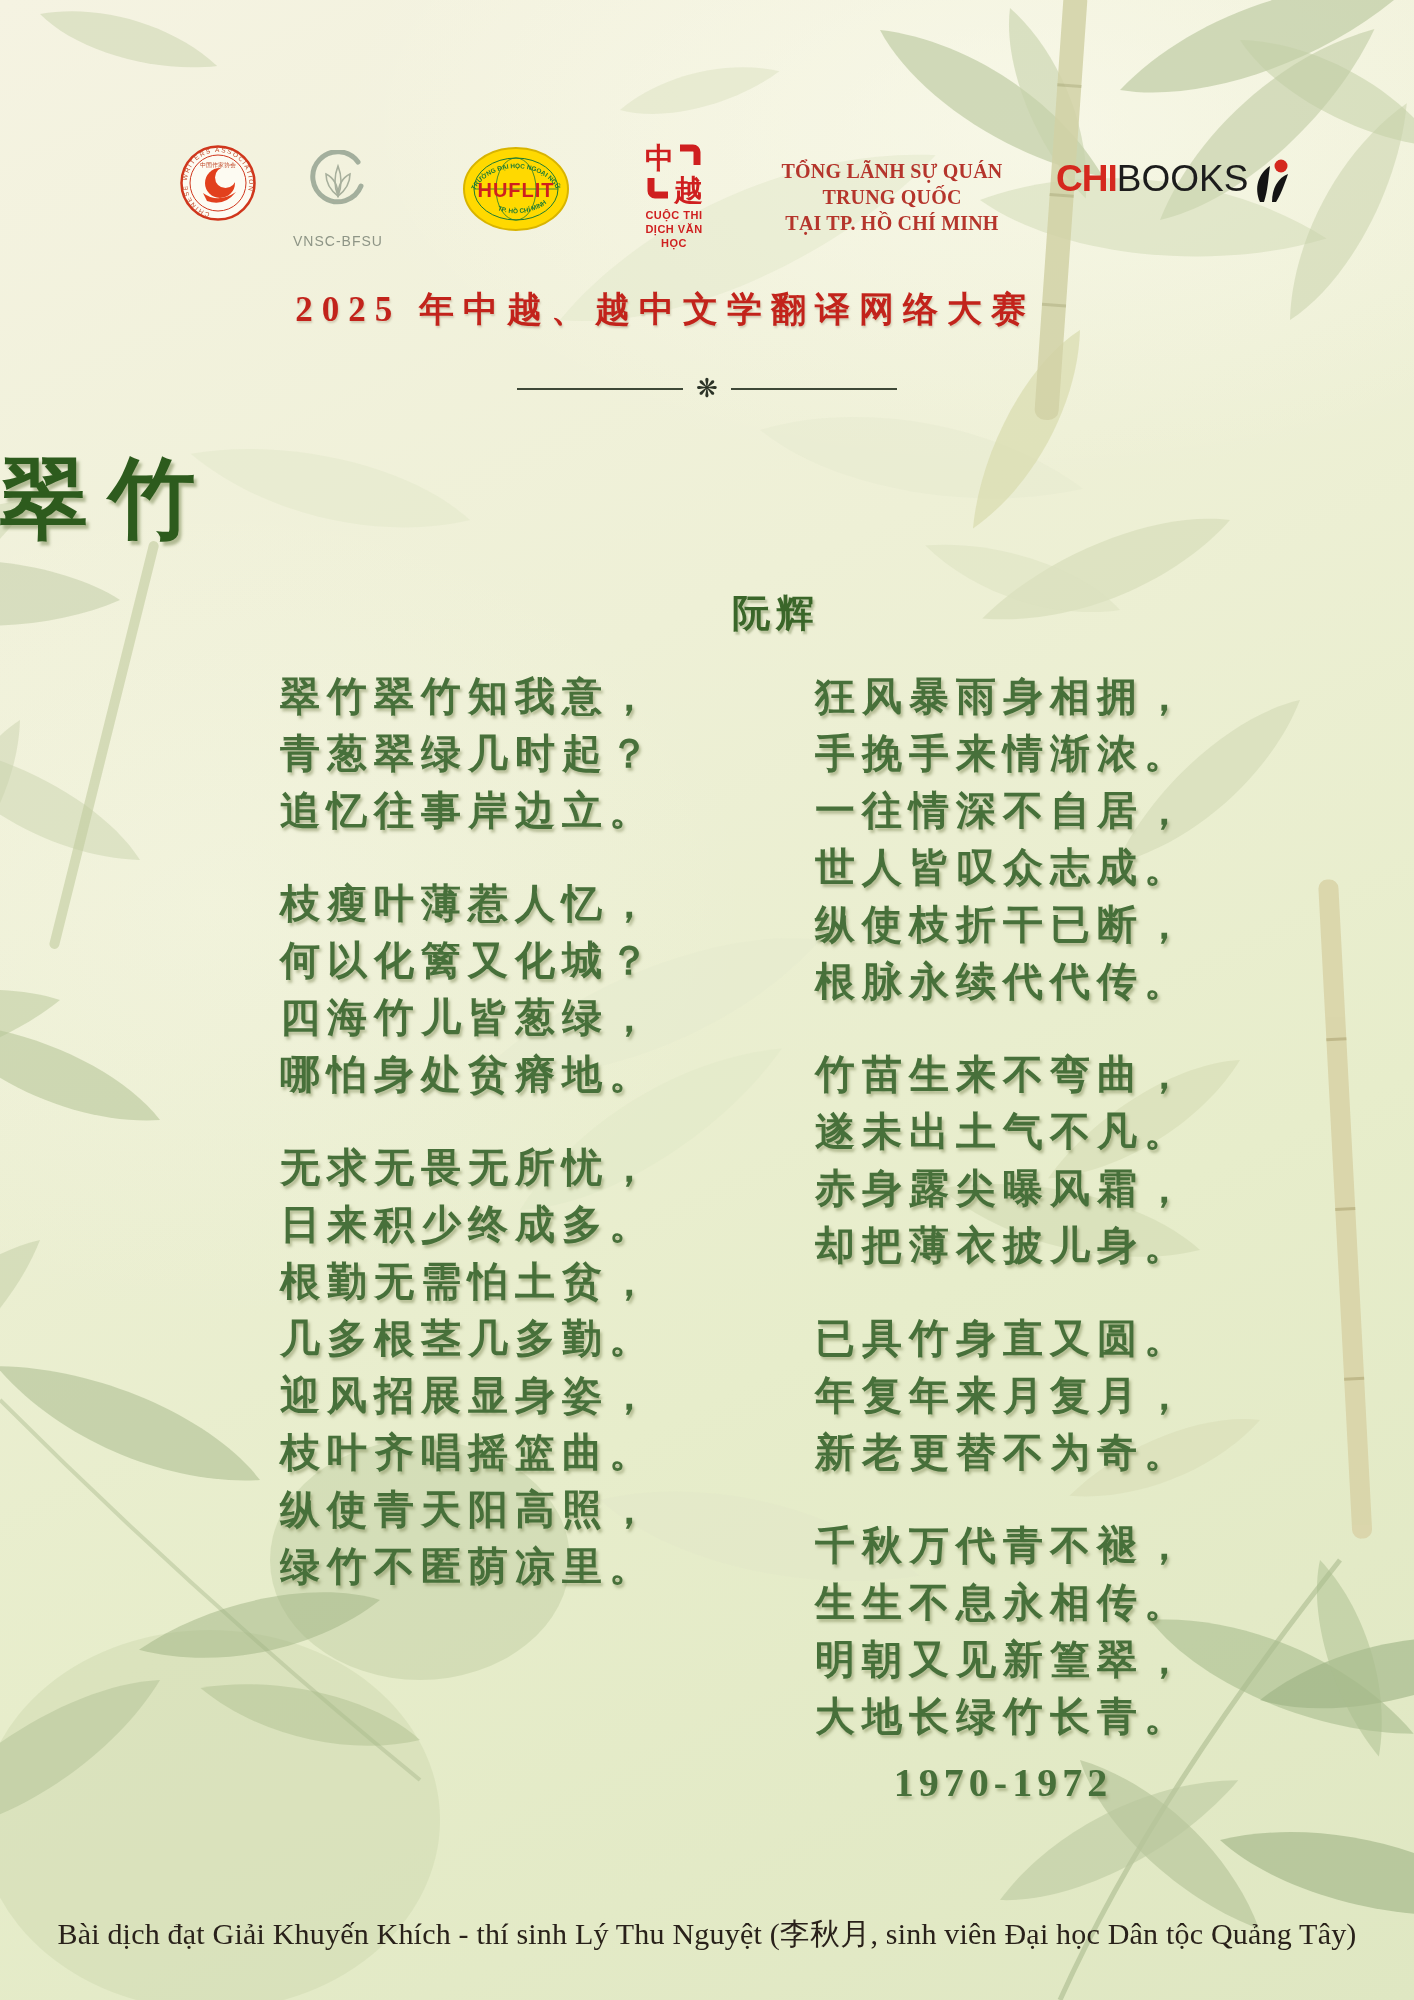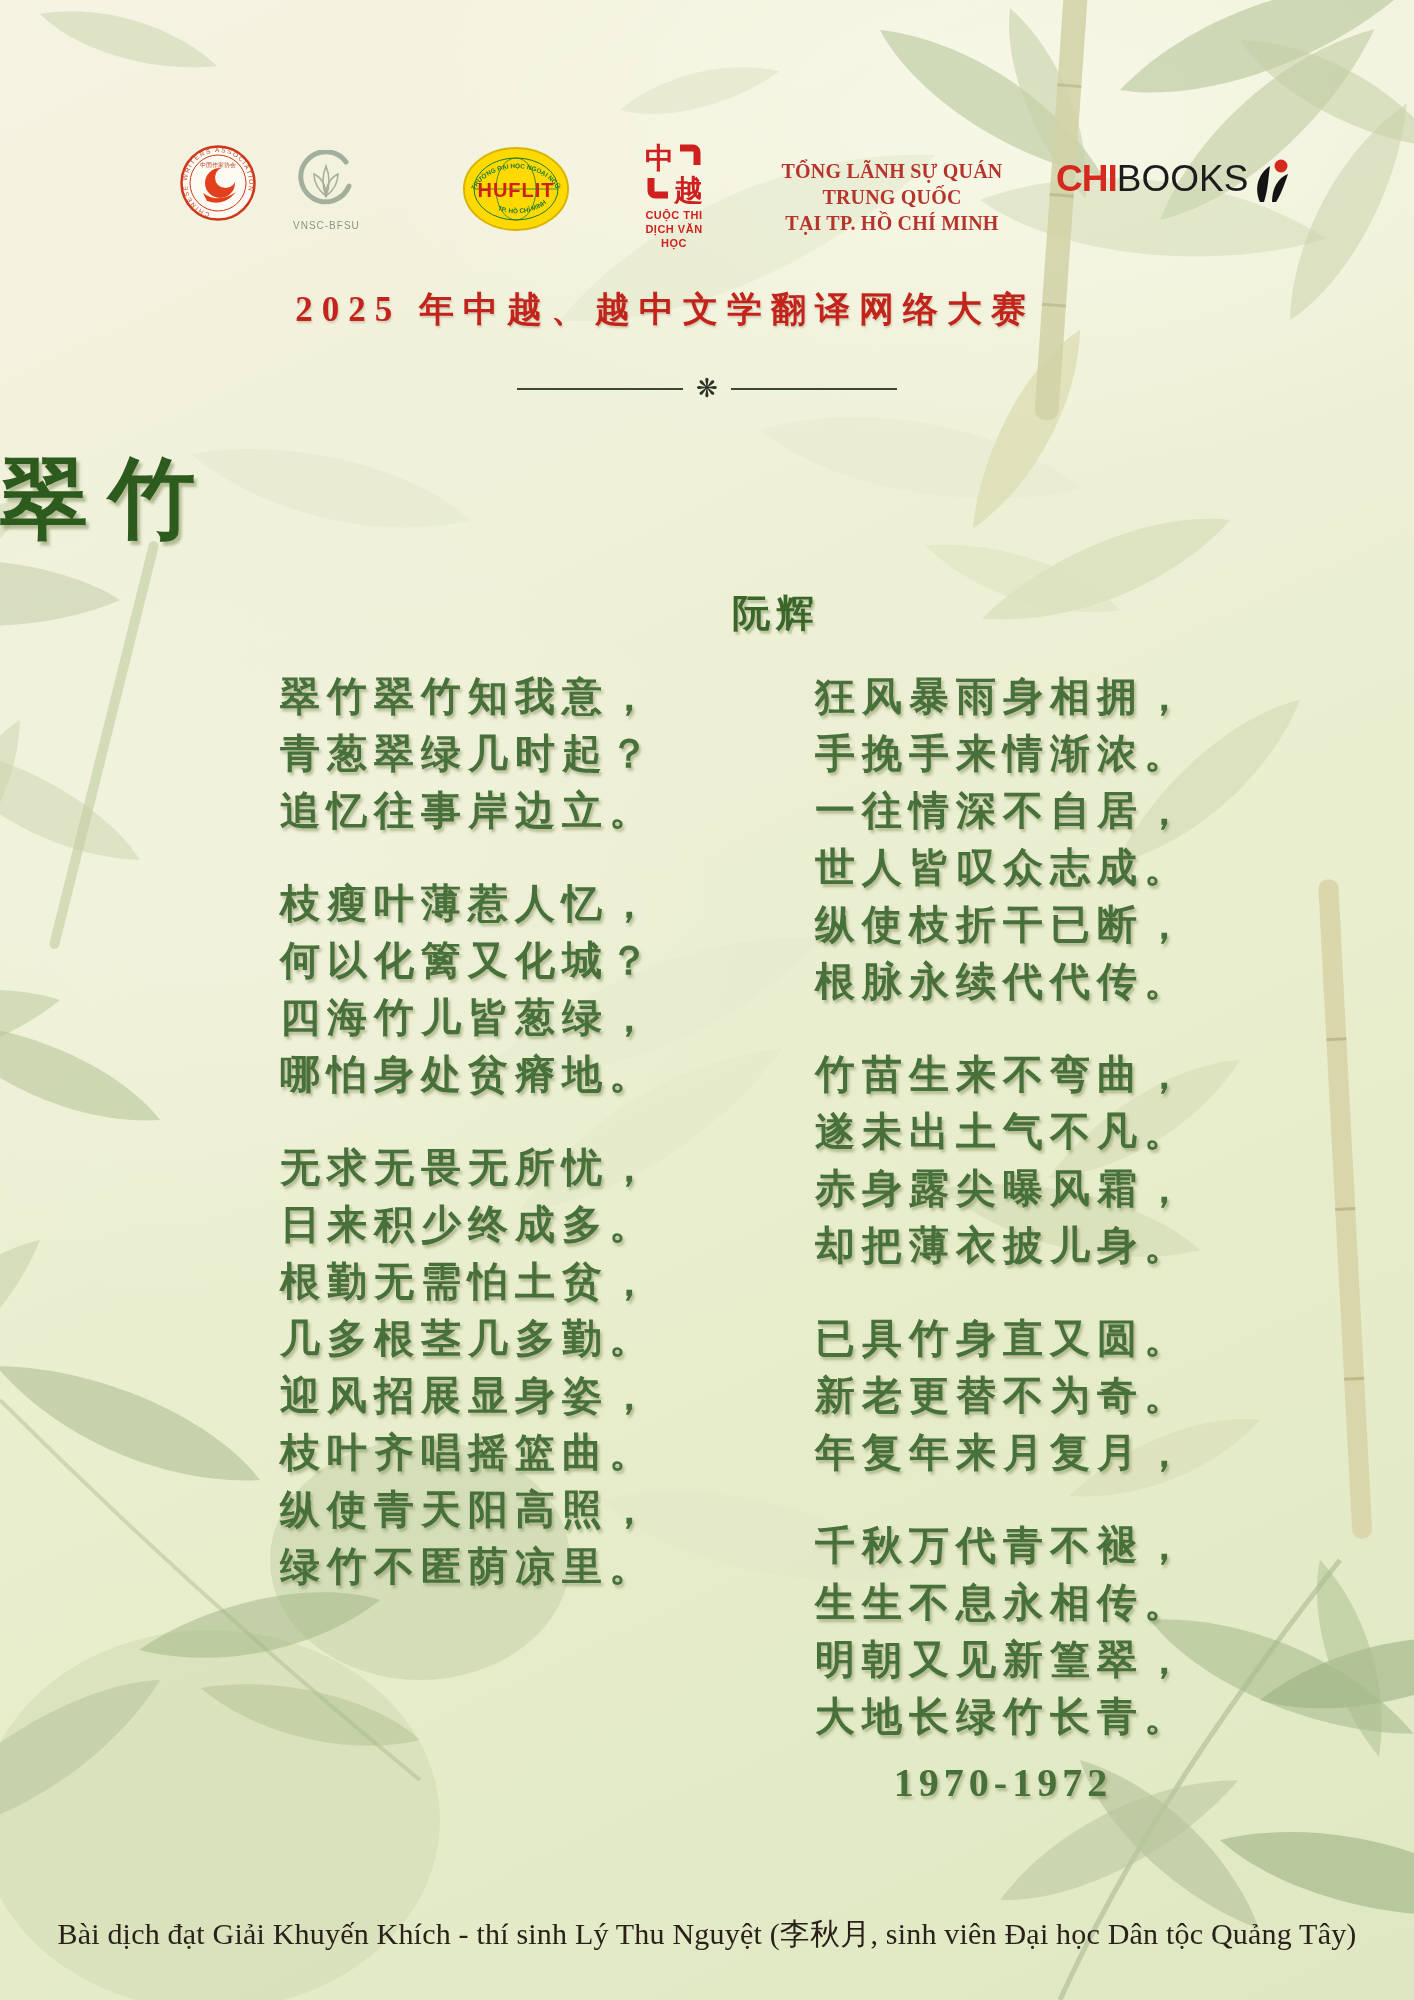--- a/index.html
+++ b/index.html
@@ -10,21 +10,21 @@
       radial-gradient(1100px 580px at 72% 6%, rgba(252,252,240,.55), rgba(252,252,240,0) 62%),
       radial-gradient(900px 700px at 15% 45%, rgba(248,248,232,.35), rgba(248,248,232,0) 60%),
       linear-gradient(155deg,#f5f3e2 0%,#eef0d6 35%,#e7edcb 65%,#dfe7c2 100%);
   }
   #bg-leaves{position:absolute;inset:0;pointer-events:none;}
 
   
   .logo{position:absolute;}
   #cwa-logo{left:179px;top:144px;}
   #vnsc-logo{left:293px;top:150px;text-align:center;}
-  #vnsc-caption{margin-top:4px;font-family:"Liberation Sans",sans-serif;font-size:10px;color:#8e9586;letter-spacing:1px;}
+  #vnsc-caption{margin-top:17px;font-family:"Liberation Sans",sans-serif;font-size:14px;color:#8e9586;letter-spacing:1px;}
   #huflit-logo{left:462px;top:146px;}
   #zhongyue-logo{left:638px;top:142px;width:72px;text-align:center;}
   .zy-caption{font-family:"Liberation Sans",sans-serif;font-weight:bold;color:#cf1f1f;font-size:11px;line-height:14px;letter-spacing:.5px;}
   #consulate-text{left:746px;top:158px;width:292px;text-align:center;
     font-family:"Liberation Serif",serif;font-weight:bold;color:#b5352c;
     font-size:20px;line-height:26px;letter-spacing:.2px;}
   #chibooks-logo{left:1056px;top:158px;display:flex;align-items:flex-start;
     font-family:"Liberation Sans",sans-serif;font-weight:bold;font-size:37px;letter-spacing:-1px;}
   #chibooks-logo .chi{color:#d5281e;} #chibooks-logo .books{color:#1c1c1c;font-weight:normal;letter-spacing:0;}
 
@@ -264,22 +264,22 @@
       <div class="pline">根脉永续代代传。</div>
     </div>
     <div class="stanza">
       <div class="pline">竹苗生来不弯曲，</div>
       <div class="pline">遂未出土气不凡。</div>
       <div class="pline">赤身露尖曝风霜，</div>
       <div class="pline">却把薄衣披儿身。</div>
     </div>
     <div class="stanza">
       <div class="pline">已具竹身直又圆。</div>
+      <div class="pline">年复年来月复月，</div>
       <div class="pline">新老更替不为奇。</div>
-      <div class="pline">年复年来月复月，</div>
     </div>
     <div class="stanza">
       <div class="pline">千秋万代青不褪，</div>
       <div class="pline">生生不息永相传。</div>
       <div class="pline">明朝又见新篁翠，</div>
       <div class="pline">大地长绿竹长青。</div>
     </div>
     <div id="poem-date">1970-1972</div>
   </div>
 

